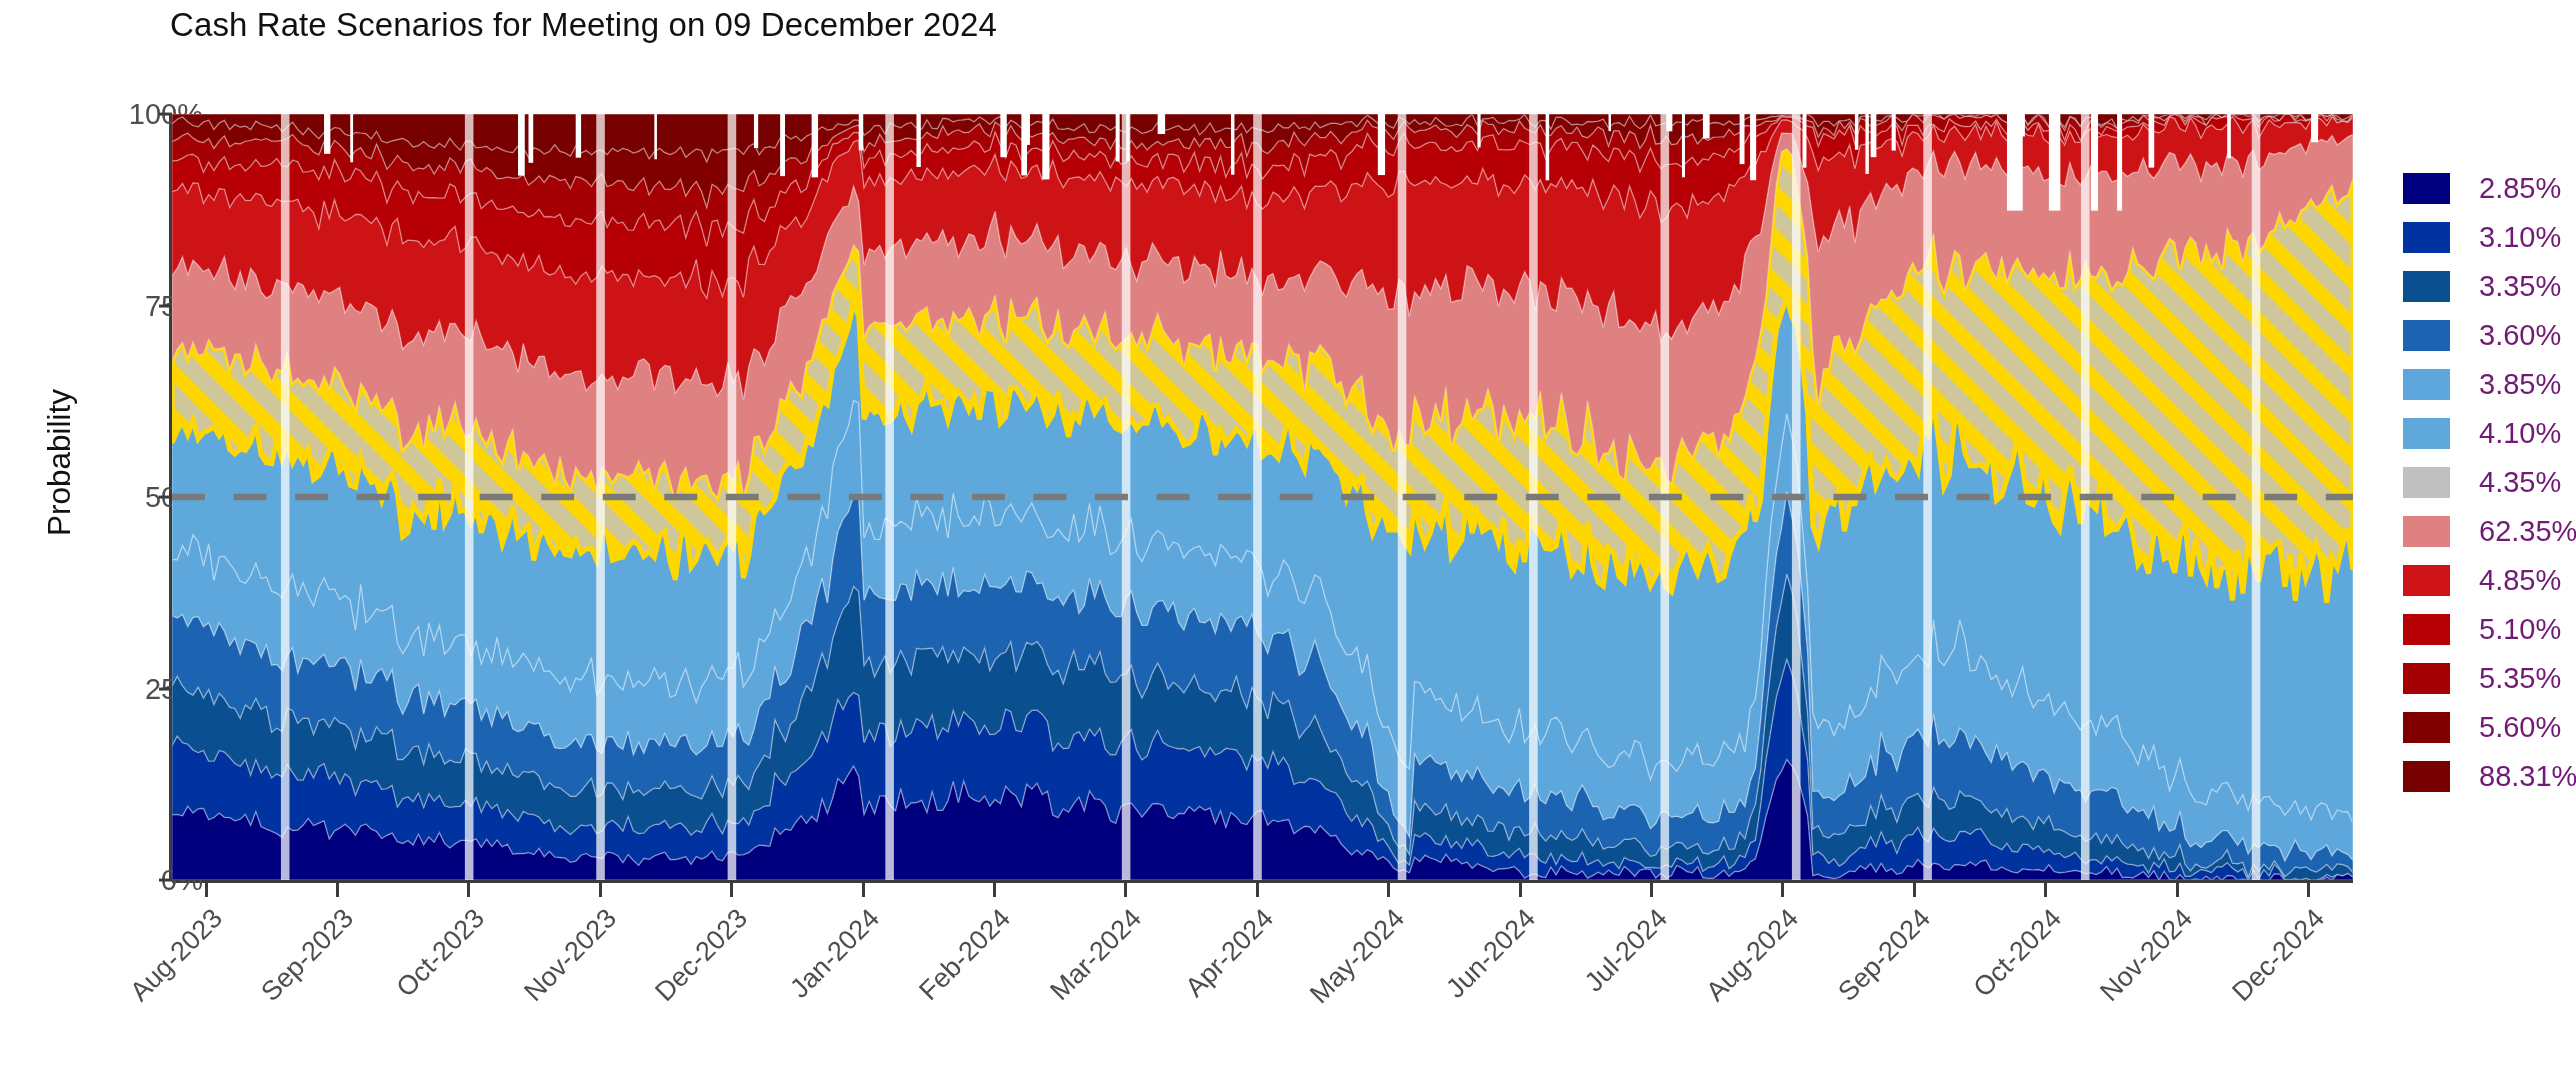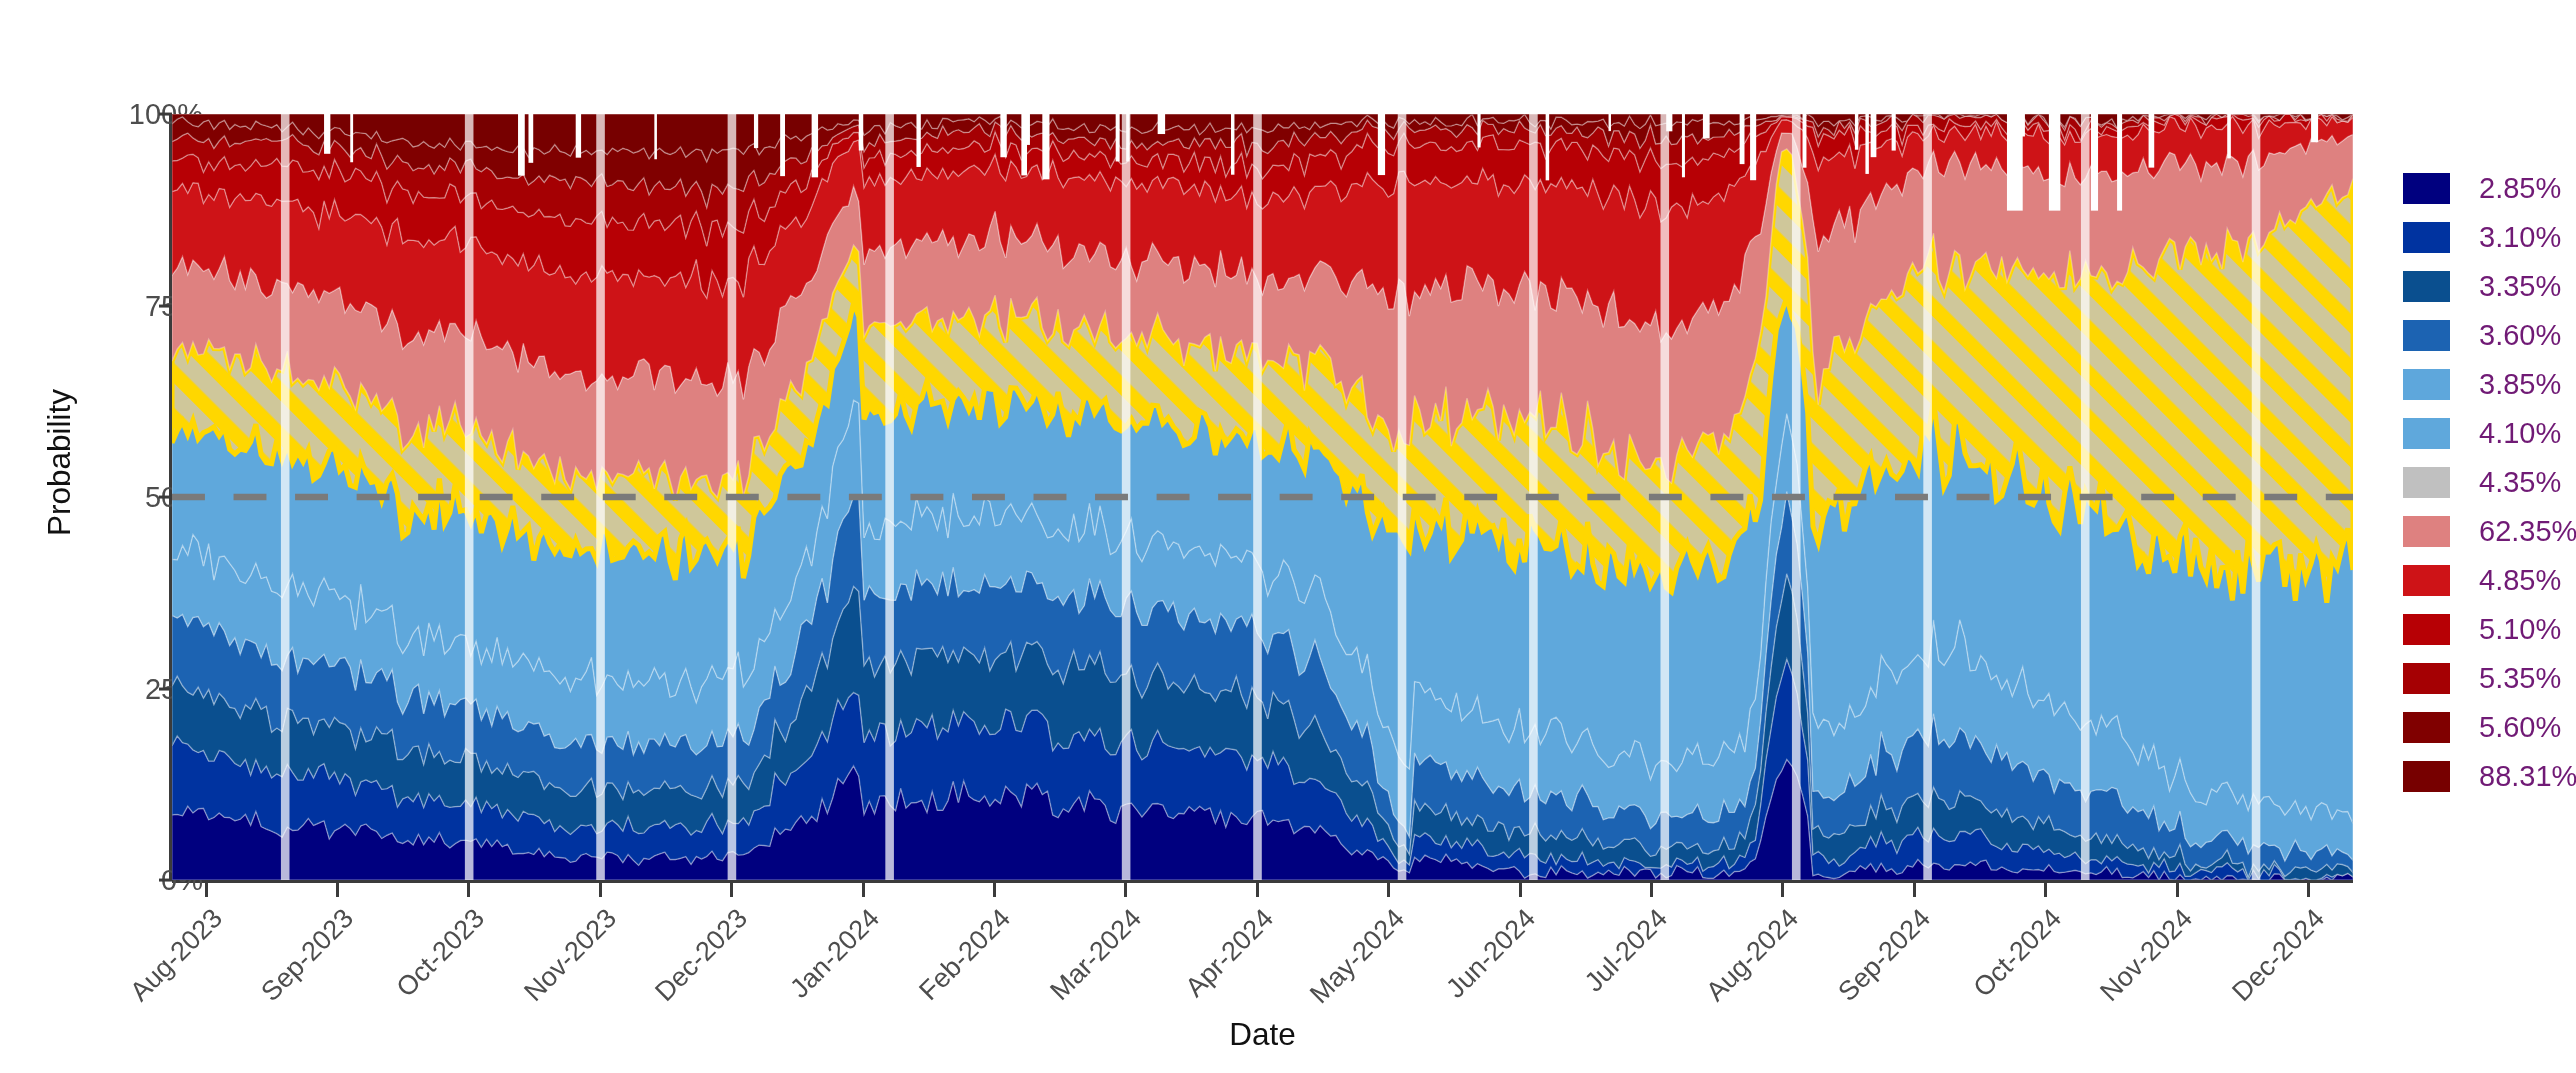--- a/index.html
+++ b/index.html
@@ -63,24 +63,24 @@
   #legend{position:absolute;left:2403px;top:169px;}
   .leg-row{display:flex;align-items:center;height:39px;margin-bottom:10px;}
   .leg-sw{width:47px;height:31.5px;flex:0 0 47px;}
   .leg-txt{margin-left:29px;font-size:29px;color:#701a75;white-space:nowrap;}
 </style>
 </head>
 <body>
 
 <div id="root">
 
+  <div id="title">Cash Rate Scenarios for Meeting on 09 December 2024</div>
 
 
   <div id="ylab">Probability</div>
-  <div id="xlab">Date</div>
 
   <div id="yaxis-line"></div>
   <div id="xaxis-line"></div>
 
   <div id="yticks">
       <div class="ytick-lab" style="top: 880px;">0%</div>
       <div class="ytick-mark" style="top: 880px;"></div>
       <div class="ytick-lab" style="top: 689px;">25%</div>
       <div class="ytick-mark" style="top: 689px;"></div>
       <div class="ytick-lab" style="top: 497px;">50%</div>

